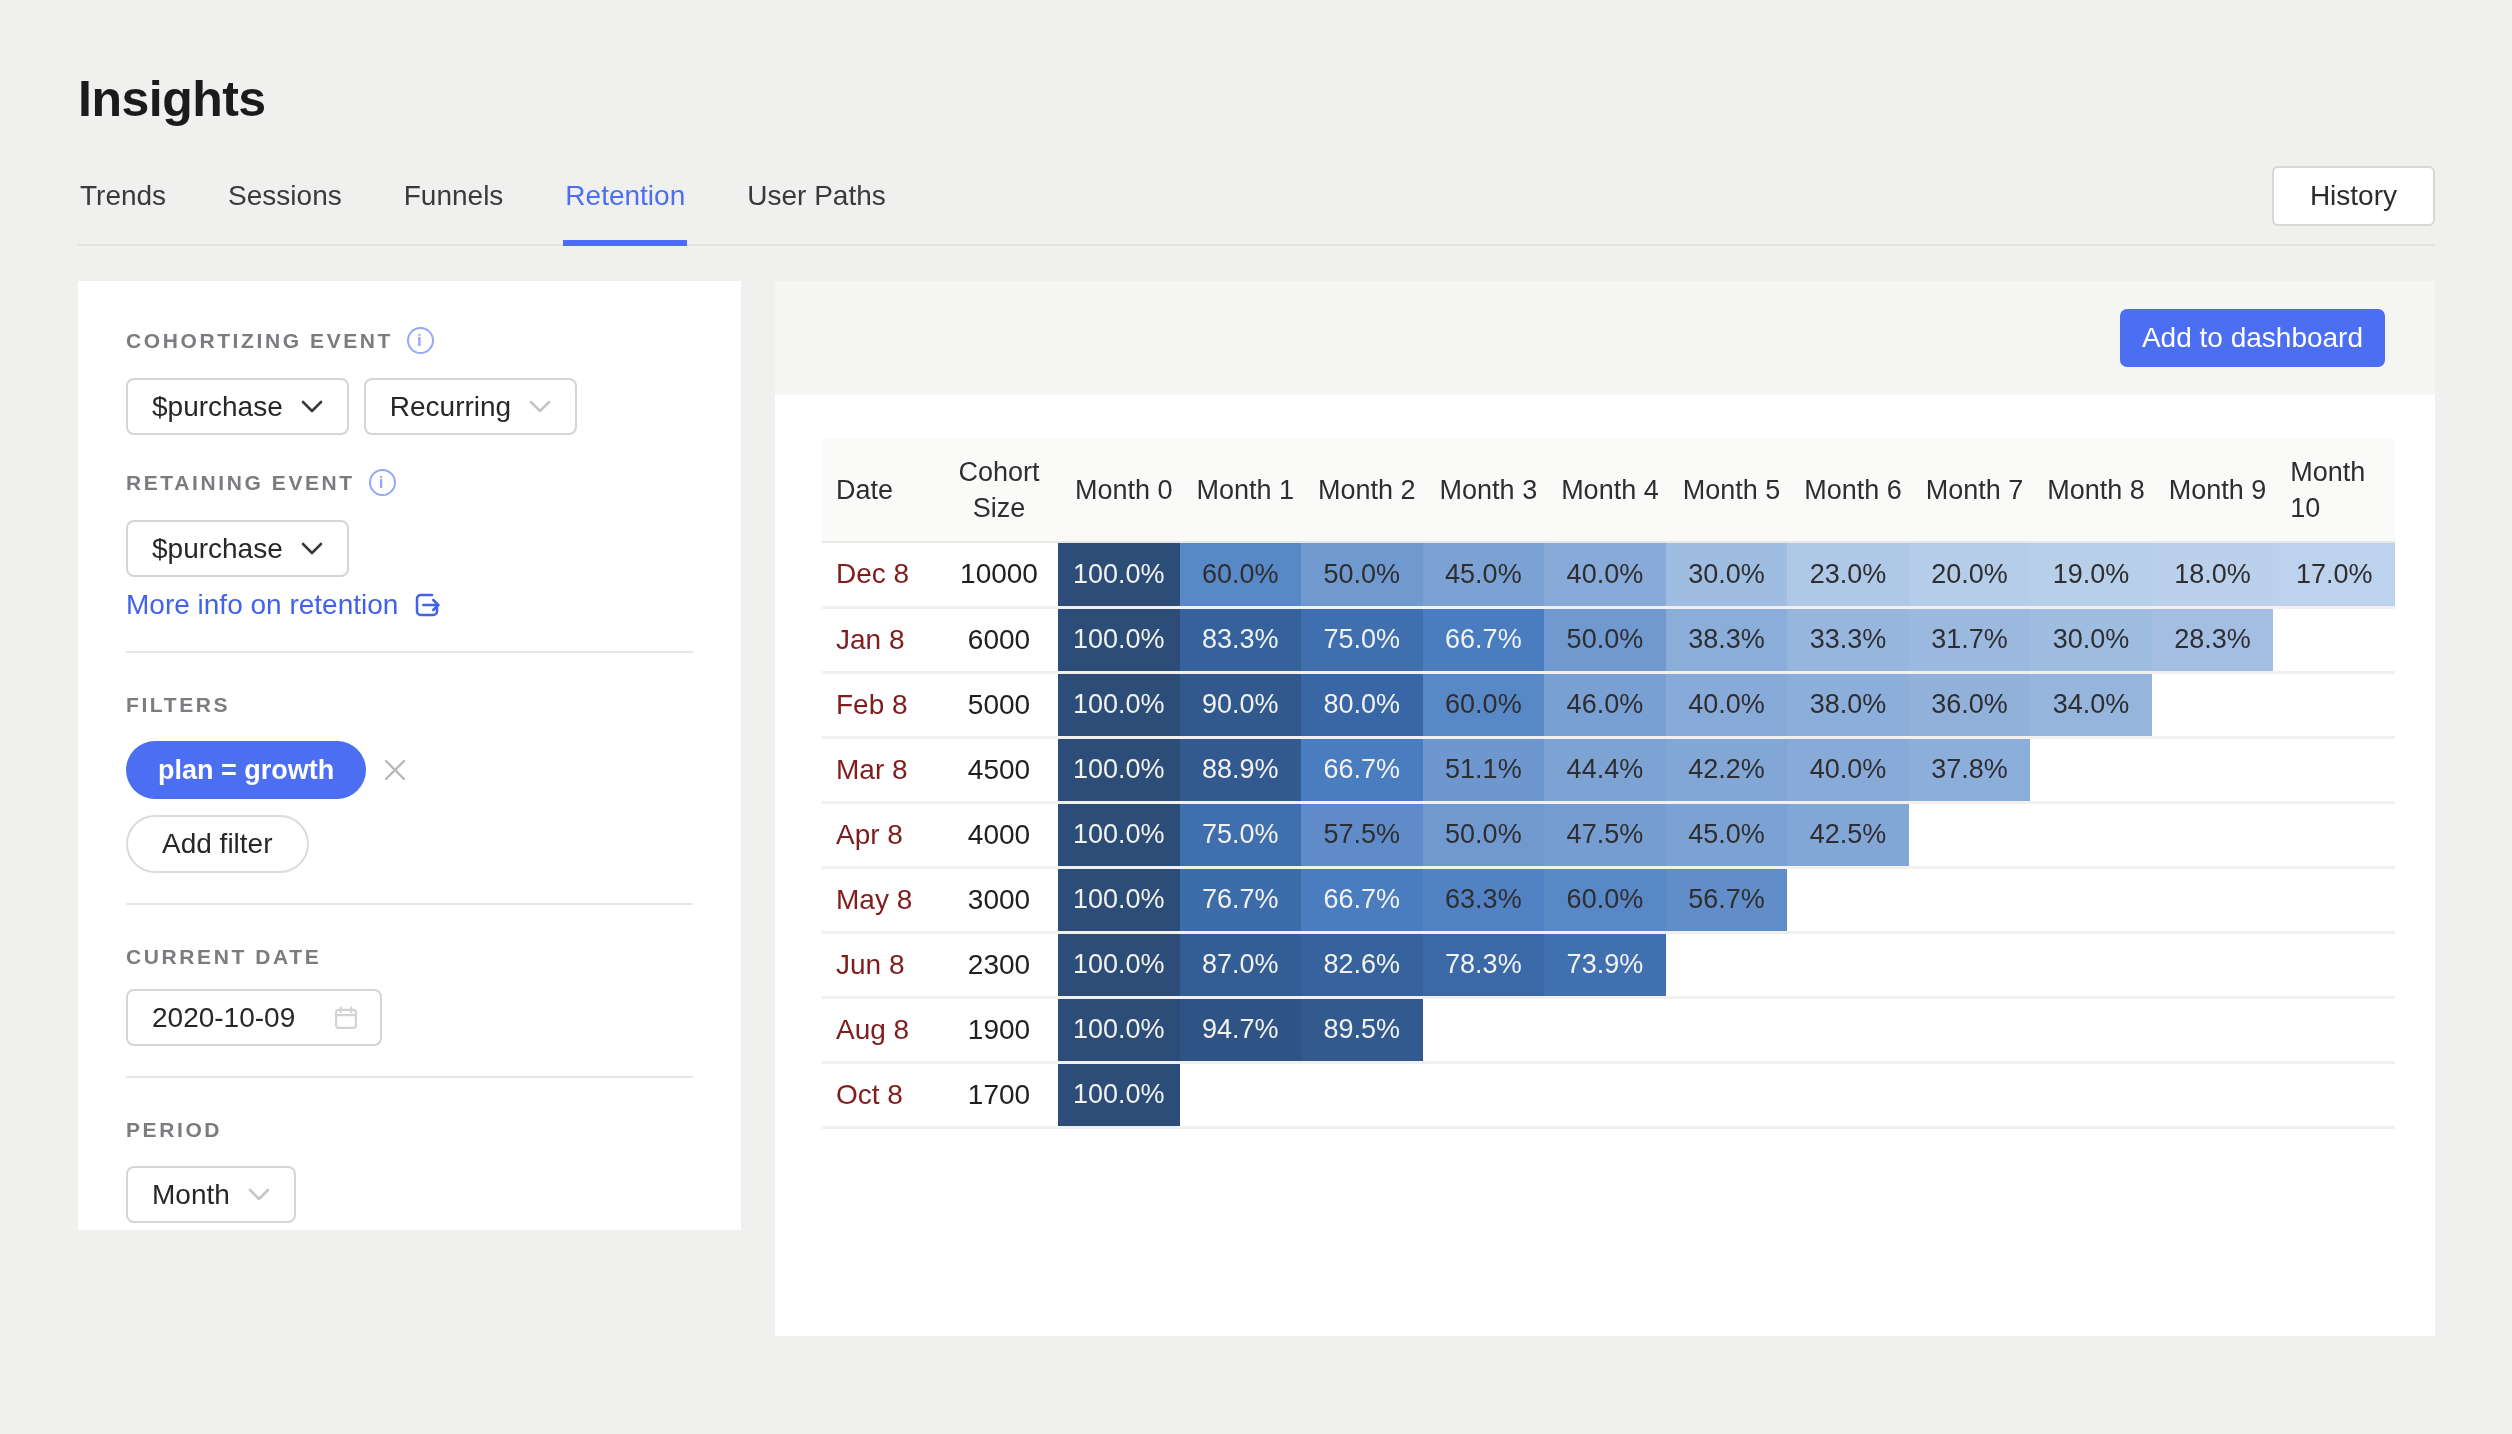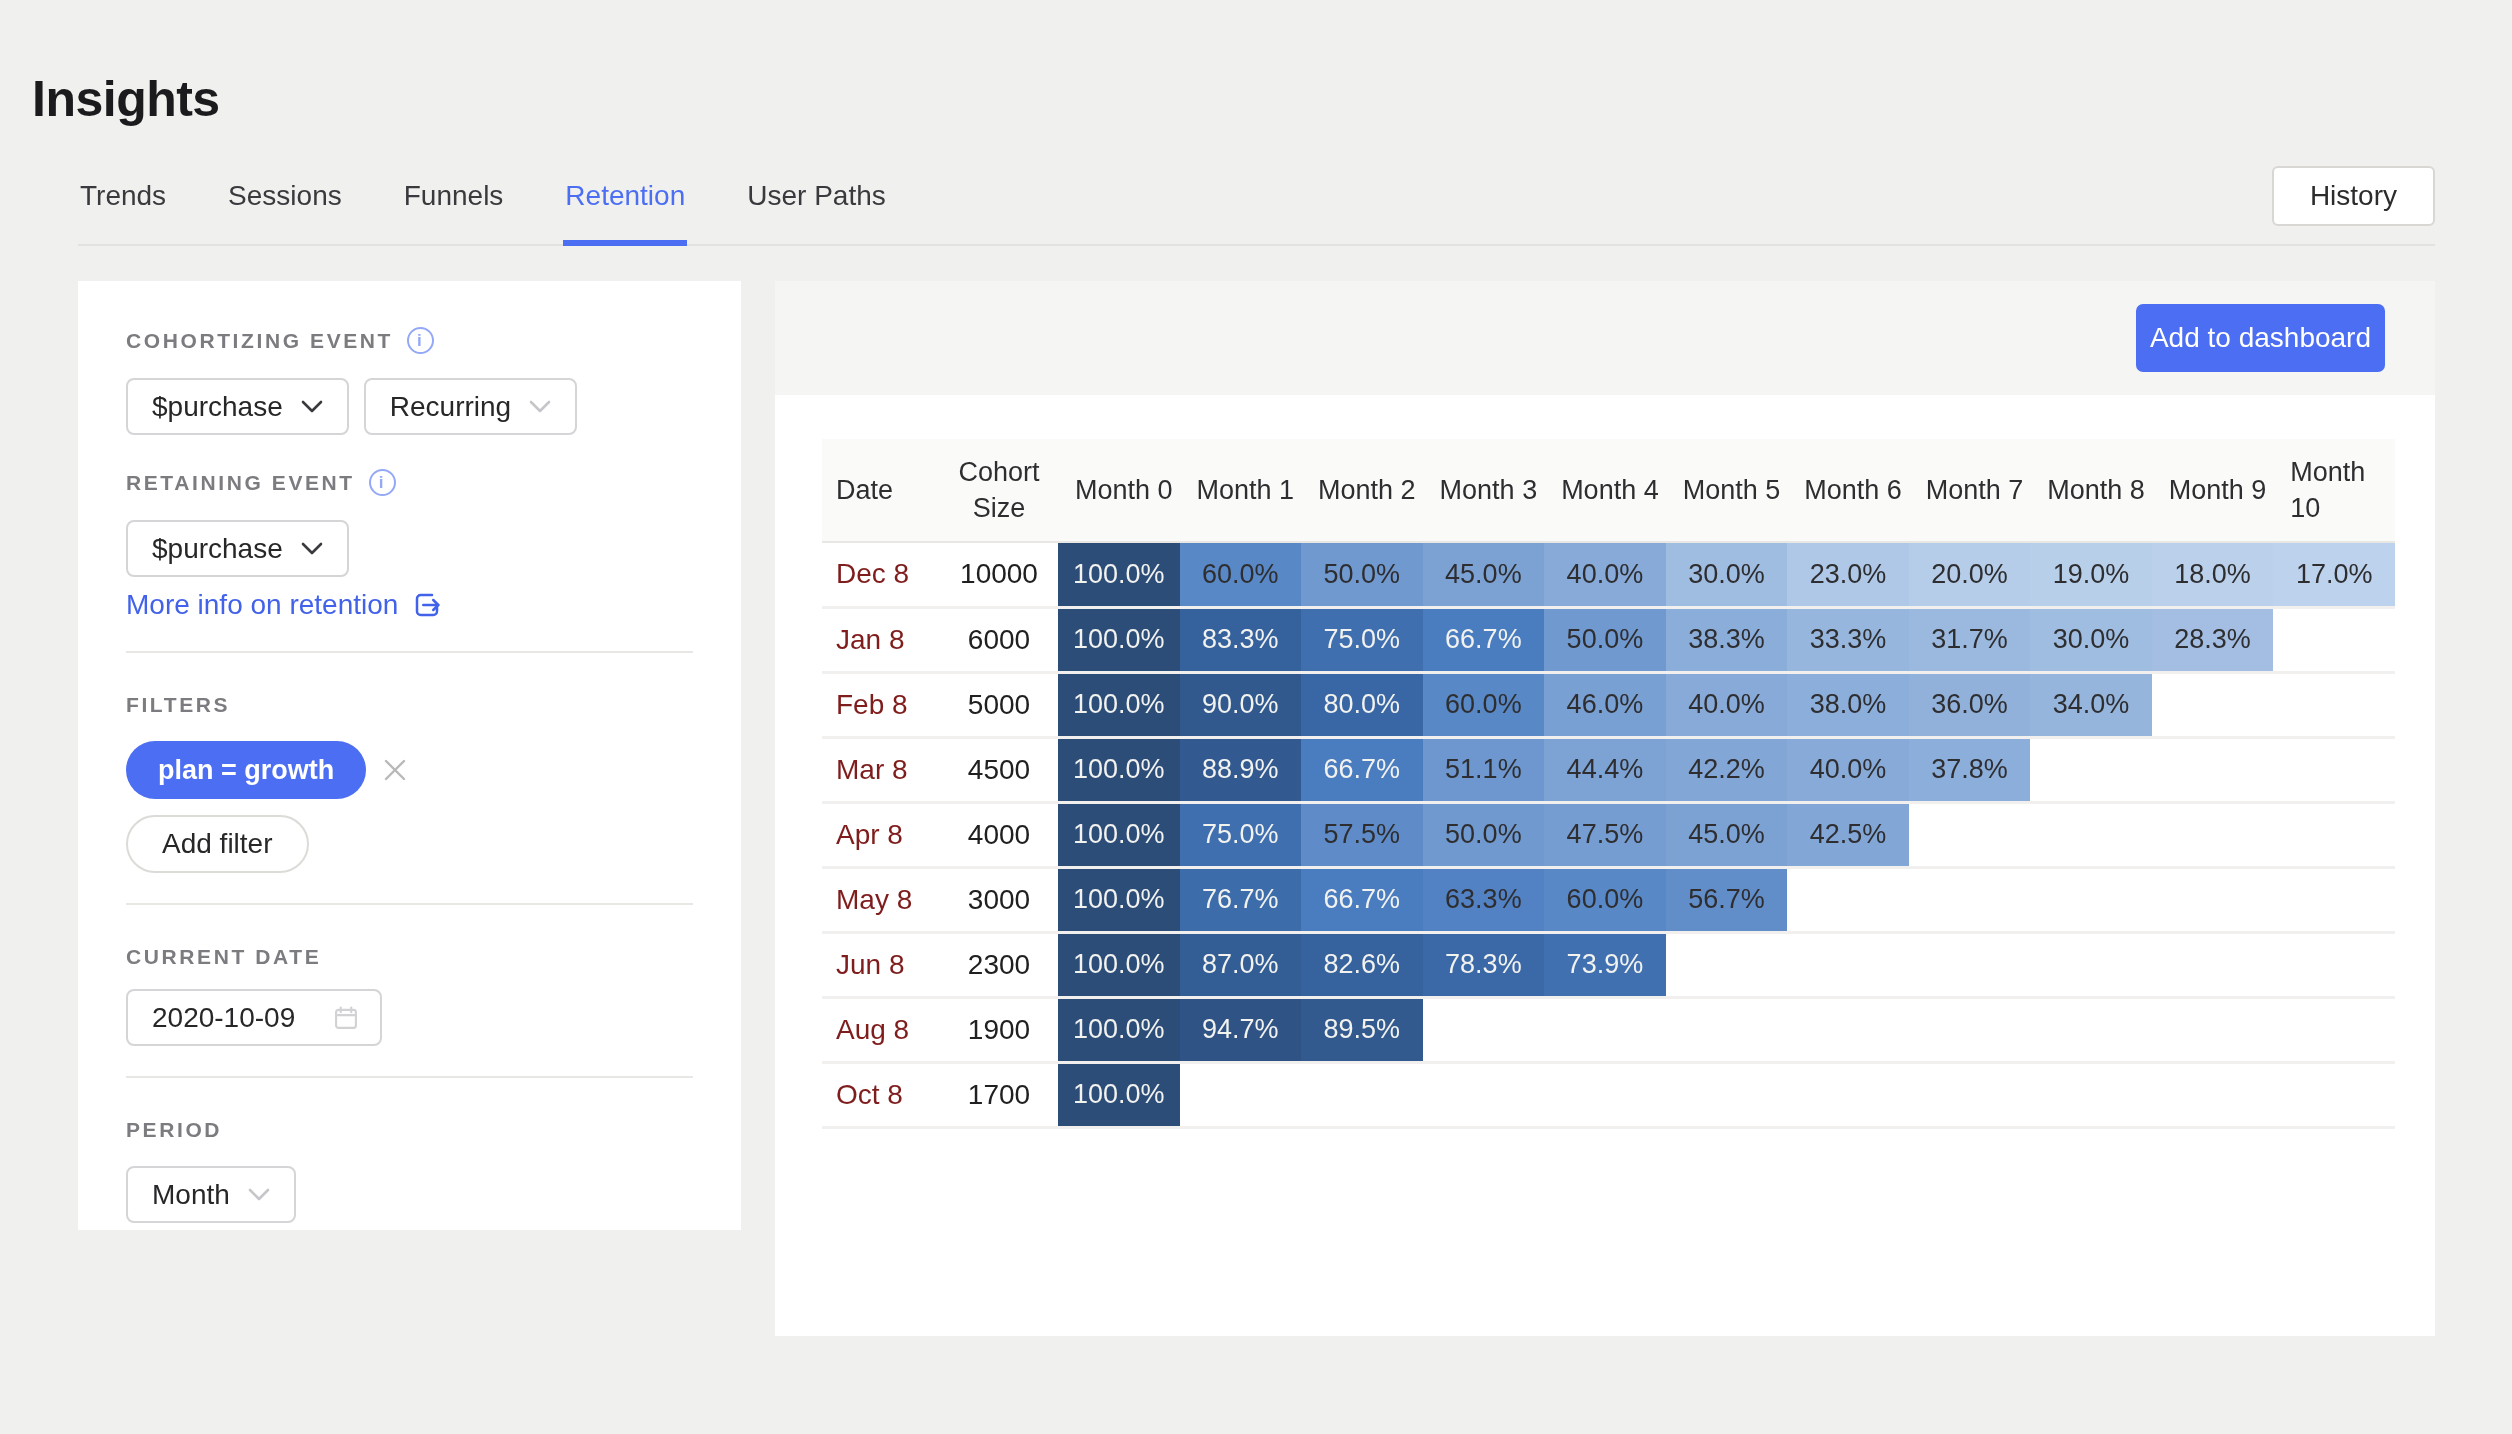--- a/index.html
+++ b/index.html
@@ -3,21 +3,21 @@
 <meta charset="utf-8">
 <style>
   * { box-sizing: border-box; margin: 0; padding: 0; }
   html,body { width:2512px; height:1434px; overflow:hidden; }
   body {
     background:#f0f0ee;
     font-family:"Liberation Sans", sans-serif;
     color:#2f2f32;
     -webkit-font-smoothing:antialiased;
   }
-  .page-title { margin:70px 0 0 32px; font-size:50px; font-weight:700; color:#1b1b1d; letter-spacing:-0.5px; }
+  .page-title { margin:70px 0 0 78px; font-size:50px; font-weight:700; color:#1b1b1d; letter-spacing:-0.5px; }
 
   
   .tabbar { display:flex; align-items:flex-end; margin:30px 77px 0 78px; border-bottom:2px solid #e3e2df; }
   .tabs { display:flex; gap:58px; }
   .tab { font-size:28px; color:#3a3a3e; padding:22px 2px 32px; cursor:pointer; }
   .tab.active { color:#4c6ef3; border-bottom:6px solid #4c6ef3; margin-bottom:-2px; padding-bottom:24px; }
   .history-btn { margin-left:auto; margin-bottom:18px; background:#fff; border:2px solid #d8d7d4;
     border-radius:6px; font-size:28px; color:#2c2c2f; padding:12px 36px; font-family:inherit; cursor:pointer; }
 
   
@@ -45,21 +45,21 @@
     font-family:inherit; cursor:pointer; }
   .date-box { display:inline-flex; align-items:center; justify-content:space-between; min-width:256px;
     height:57px; padding:0 20px 0 24px; border:2px solid #d5d4d7; border-radius:8px; font-size:28px;
     color:#27272a; margin-top:20px; cursor:pointer; }
   .label-gap { margin-top:40px; }
 
   
   .main-panel { flex:1; height:1055px; background:#fff; overflow:hidden; }
   .toolbar { height:114px; background:#f5f5f3; display:flex; align-items:center; justify-content:flex-end;
     padding-right:50px; }
-  .add-dash-btn { height:68px; padding:0 14px; background:#4c6ef3; color:#fff; border:none; border-radius:7px;
+  .add-dash-btn { height:58px; padding:0 22px; background:#4c6ef3; color:#fff; border:none; border-radius:7px;
     font-size:28px; font-family:inherit; cursor:pointer; }
 
   .table-wrap { padding:44px 40px 0 47px; }
   table { width:100%; border-collapse:collapse; table-layout:fixed; }
   col.c-date   { width:118px; }
   col.c-cohort { width:118px; }
   thead th { background:#fafaf8; height:103px; font-weight:400; font-size:27px; color:#2e2e31;
     line-height:36px; vertical-align:middle; border-bottom:2px solid #e8e7e4; }
   th.h-date  { text-align:left; padding-left:14px; }
   th.h-cohort{ text-align:center; }

